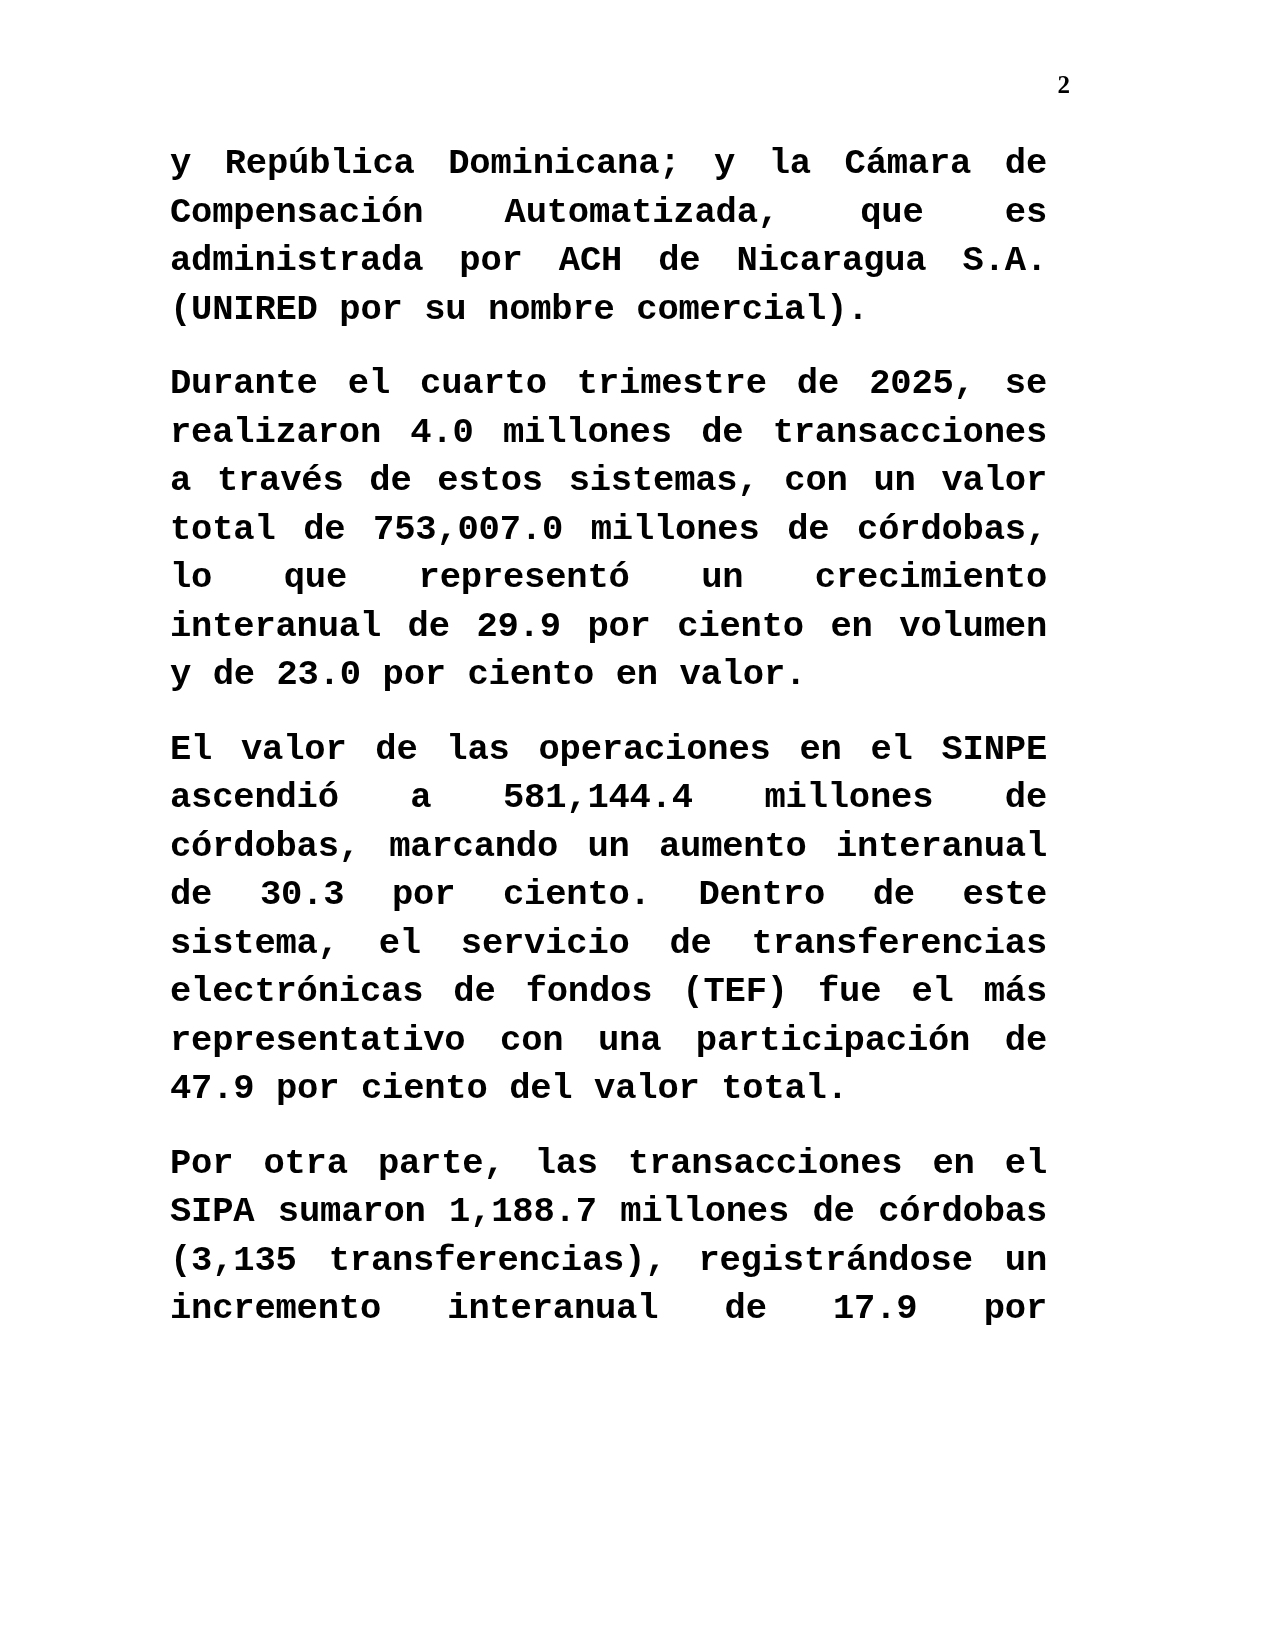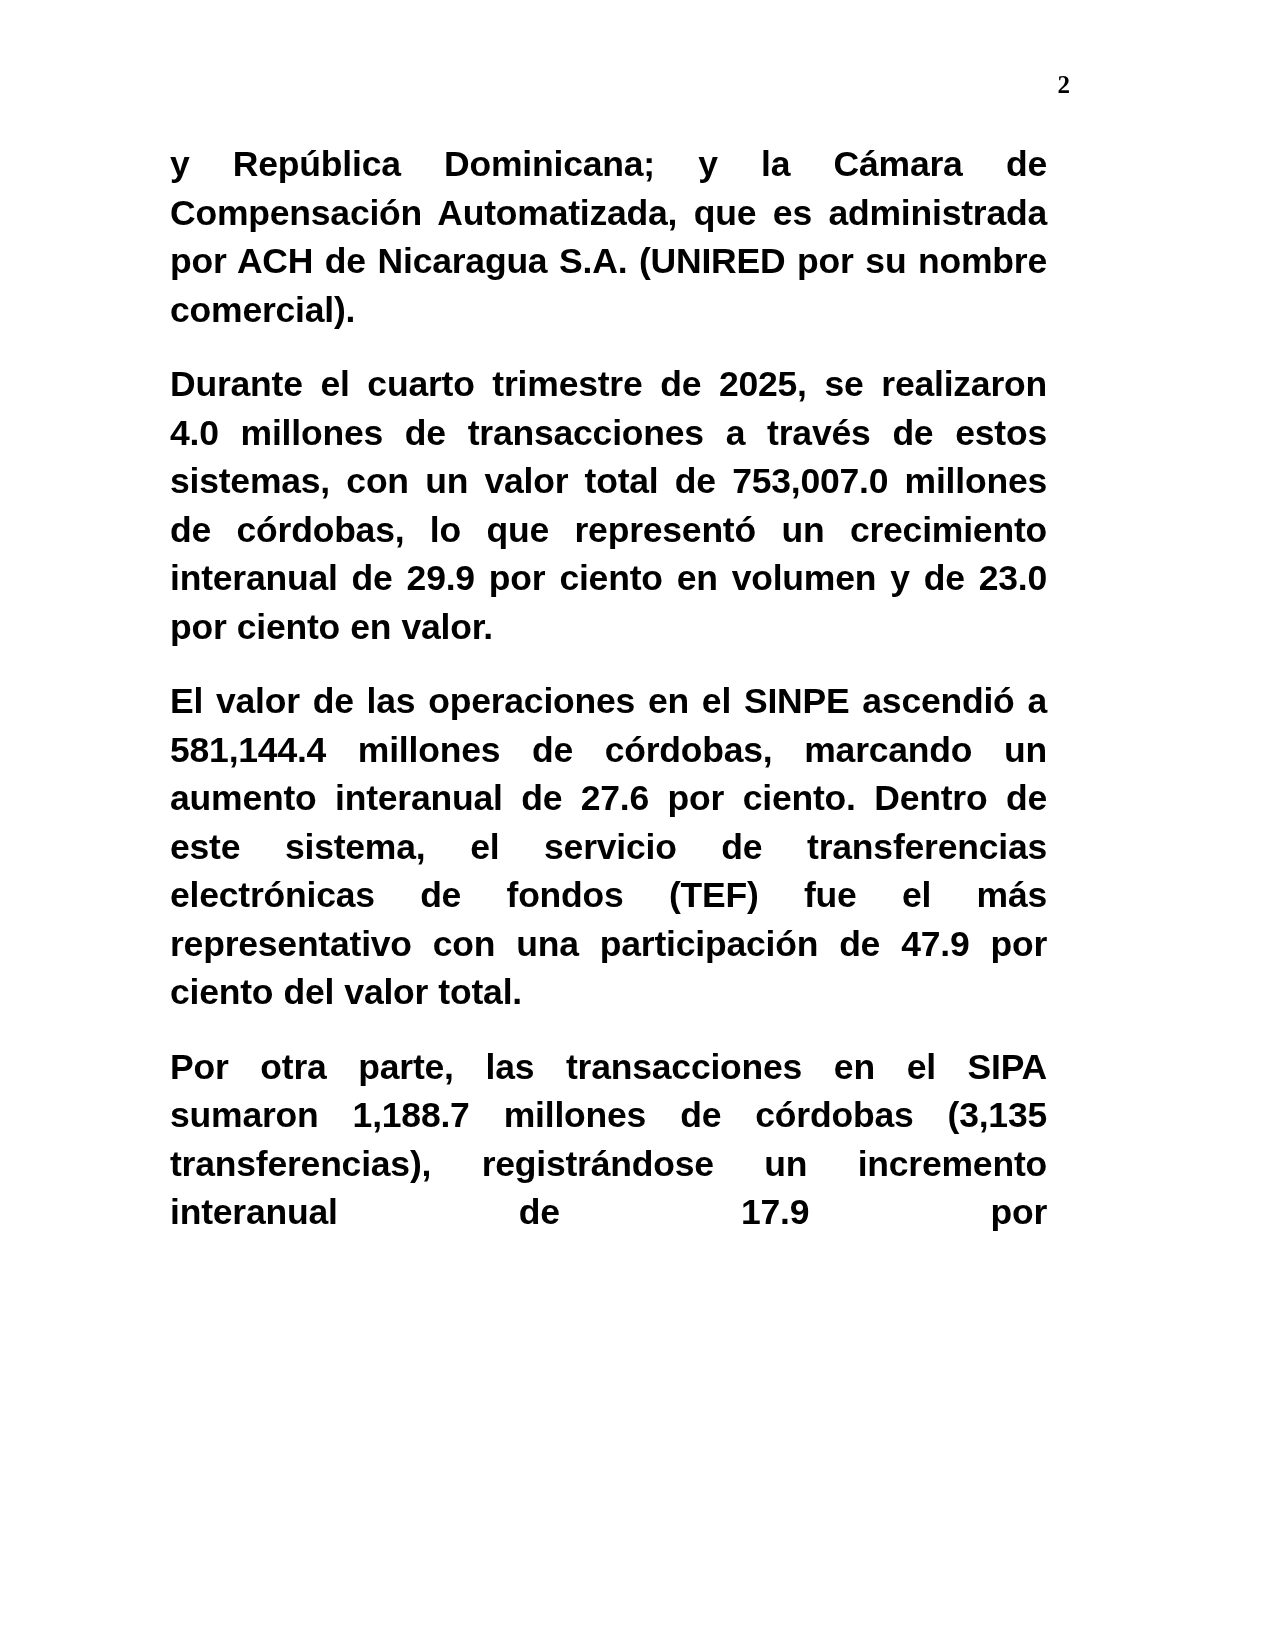--- a/index.html
+++ b/index.html
@@ -36,21 +36,21 @@
 
   
   .body-column {
     position: absolute;
     left: 170px;
     top: 140px;
     width: 877px;
   }
 
   .para {
-    font-family: Liberation Sans, sans-serif;
+    font-family: Liberation Mono, monospace;
     font-weight: bold;
     font-size: 35.5px;
     line-height: 48.5px;
     color: #000000;
     text-align: justify;
     text-justify: inter-word;
     margin: 0 0 26px 0;
     letter-spacing: -0.2px;
     word-spacing: 0.5px;
     
@@ -76,20 +76,20 @@
 <div class="page">
 
   <div class="page-number">2</div>
 
   <div class="body-column">
 
     <p class="para block-end">y República Dominicana; y la Cámara de Compensación Automatizada, que es administrada por ACH de Nicaragua S.A. (UNIRED por su nombre comercial).</p>
 
     <p class="para block-end">Durante el cuarto trimestre de 2025, se realizaron 4.0 millones de transacciones a través de estos sistemas, con un valor total de 753,007.0 millones de córdobas, lo que representó un crecimiento interanual de 29.9 por ciento en volumen y de 23.0 por ciento en valor.</p>
 
-    <p class="para block-end">El valor de las operaciones en el SINPE ascendió a 581,144.4 millones de córdobas, marcando un aumento interanual de 27.6 por ciento. Dentro de este sistema, el servicio de transferencias electrónicas de fondos (TEF) fue el más representativo con una participación de 47.9 por ciento del valor total.</p>
+    <p class="para block-end">El valor de las operaciones en el SINPE ascendió a 581,144.4 millones de córdobas, marcando un aumento interanual de 30.3 por ciento. Dentro de este sistema, el servicio de transferencias electrónicas de fondos (TEF) fue el más representativo con una participación de 47.9 por ciento del valor total.</p>
 
 
     <p class="para continued">Por otra parte, las transacciones en el SIPA sumaron 1,188.7 millones de córdobas (3,135 transferencias), registrándose un incremento interanual de 17.9 por</p>
 
   </div>
 
 </div>
 
 </body></html>

